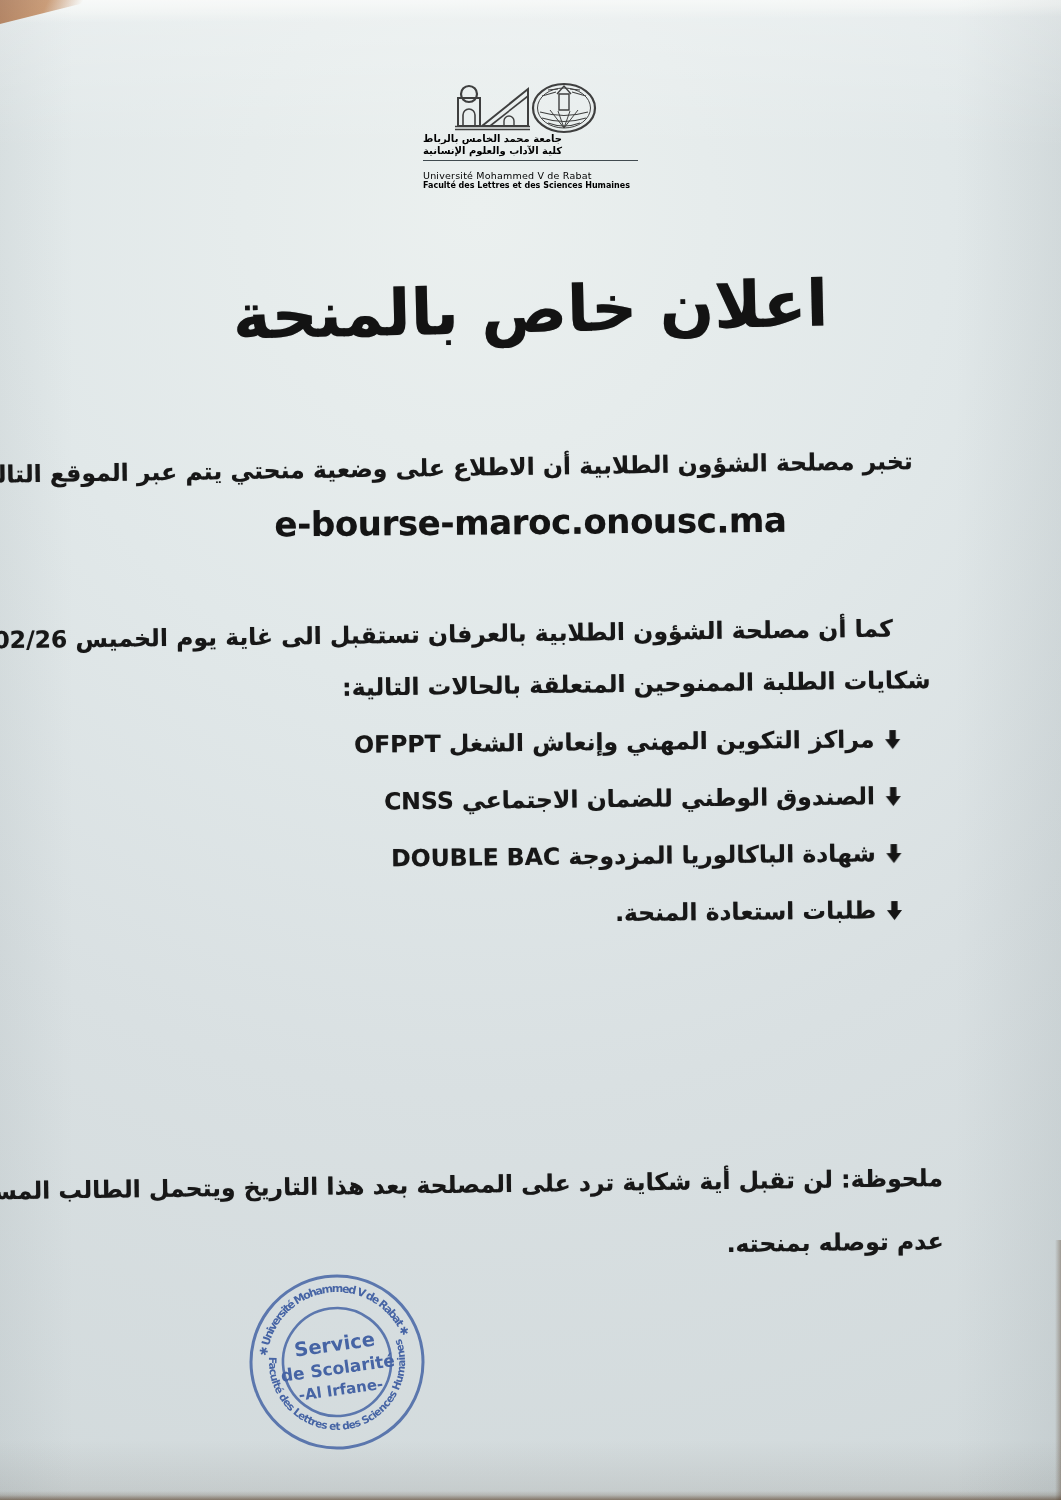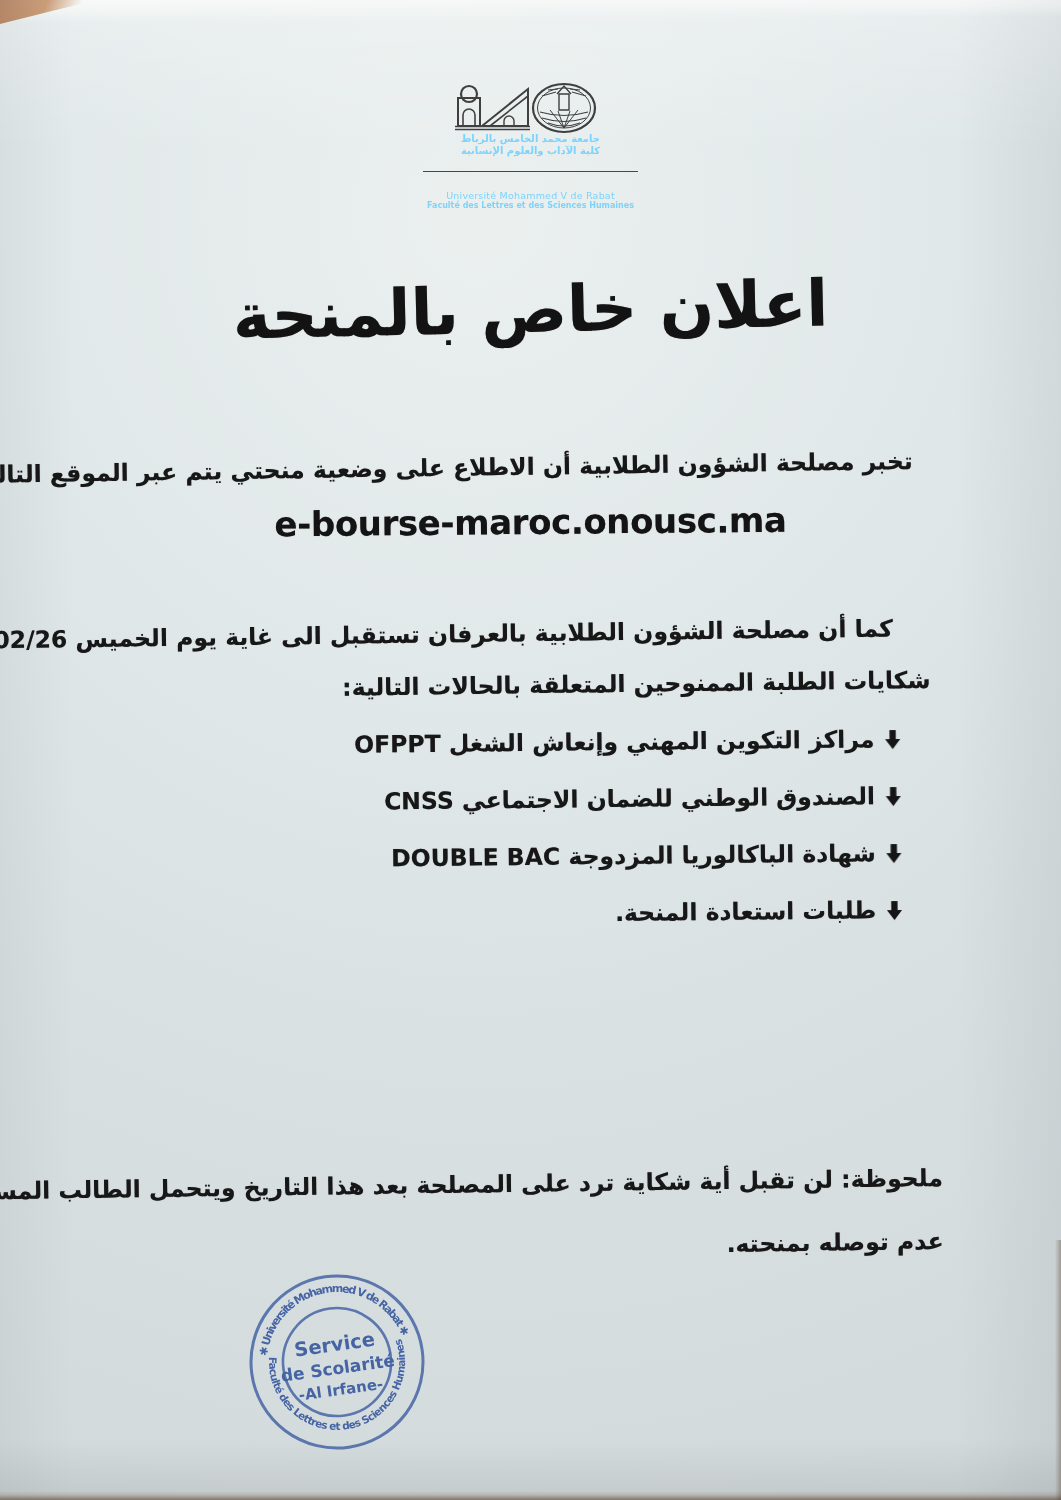--- a/index.html
+++ b/index.html
@@ -36,25 +36,25 @@
     background:linear-gradient(0deg, rgba(90,62,38,.6) 0%, rgba(90,62,38,.15) 55%, rgba(90,62,38,0) 100%);
   }
   .desk-right{
     position:absolute;right:0;bottom:0;width:6px;height:260px;
     background:linear-gradient(270deg, rgba(90,62,38,.38) 0%, rgba(90,62,38,0) 100%);
   }
 
   
   .logo-emblems{position:absolute;left:452px;top:82px;opacity:.9;filter:blur(.25px);}
   .logo-text{
-    position:absolute;left:423px;top:133px;width:215px;text-align:center;
-    color:#7dd3fc;line-height:1.18;filter:blur(.15px);
+    position:absolute;left:423px;top:133px;width:215px;text-align:left;
+    color:#000000;line-height:1.18;filter:blur(.15px);
   }
   .logo-text .ar{font-size:10px;font-weight:700;direction:rtl;}
-  .logo-text .ar2{border-bottom:1.4px solid #404a4f;padding-bottom:14px;margin-bottom:18px;}
+  .logo-text .ar2{border-bottom:1.4px solid #404a4f;padding-bottom:3px;margin-bottom:9px;}
   .logo-text .fr1{font-size:9.5px;font-weight:400;letter-spacing:.2px;}
   .logo-text .fr2{font-size:8px;font-weight:700;}
 
   
   .ink{text-shadow:0 0 .7px rgba(10,10,10,.45);}
   .doc-title{
     position:absolute;top:258px;left:0;width:1061px;margin:0;
     direction:rtl;text-align:center;
     font-size:64px;font-weight:700;line-height:105px;color:#131313;
     transform:rotate(-1.3deg);

